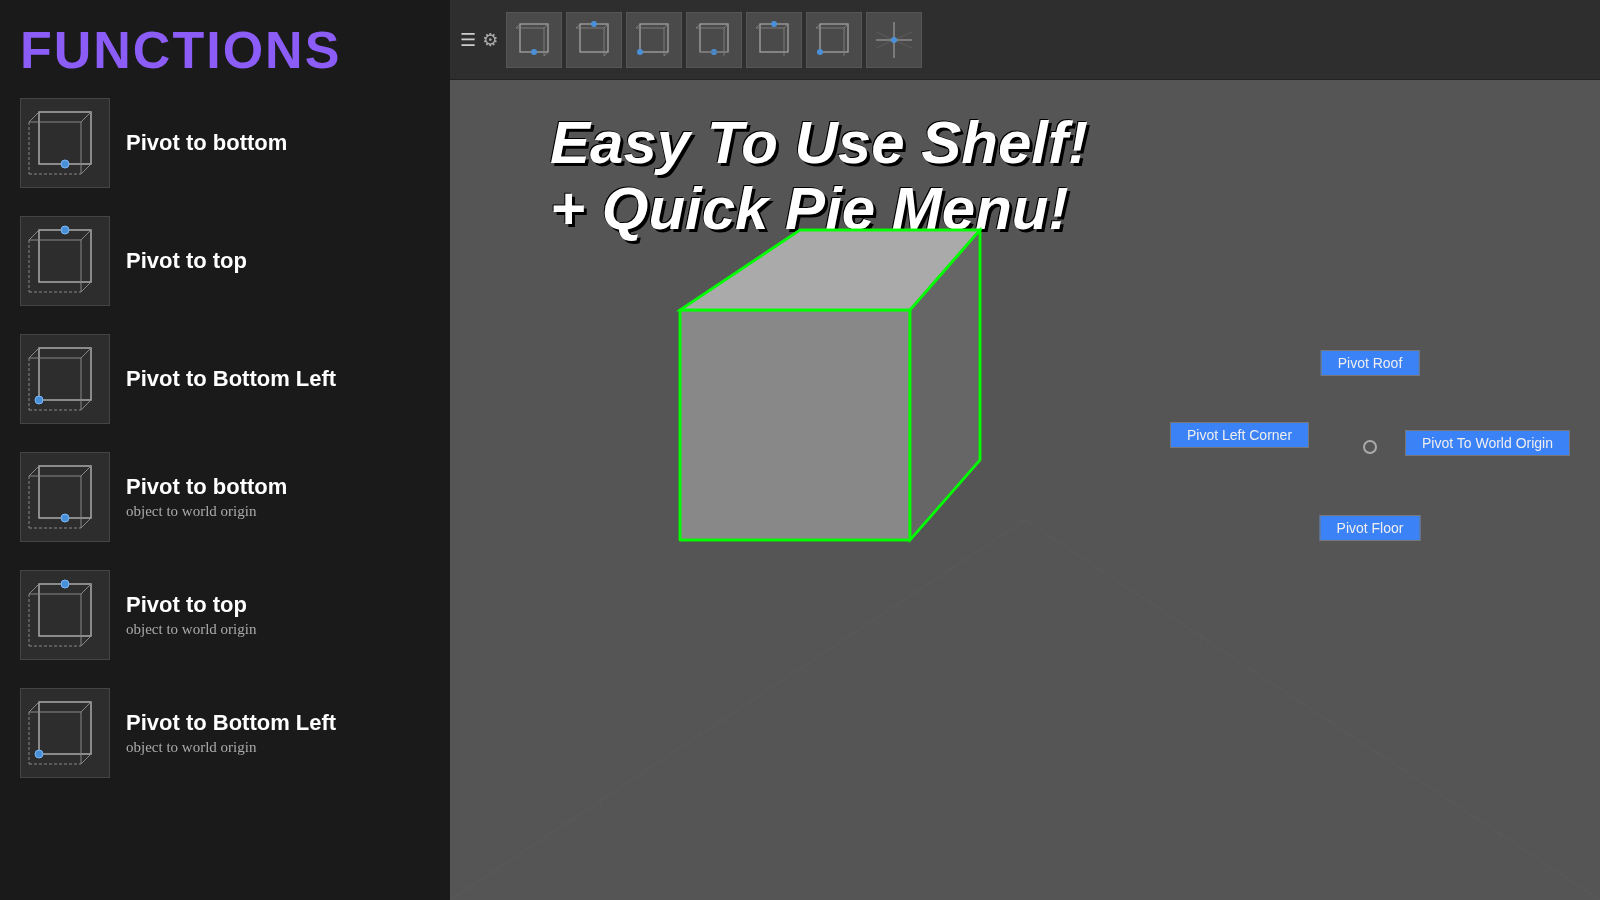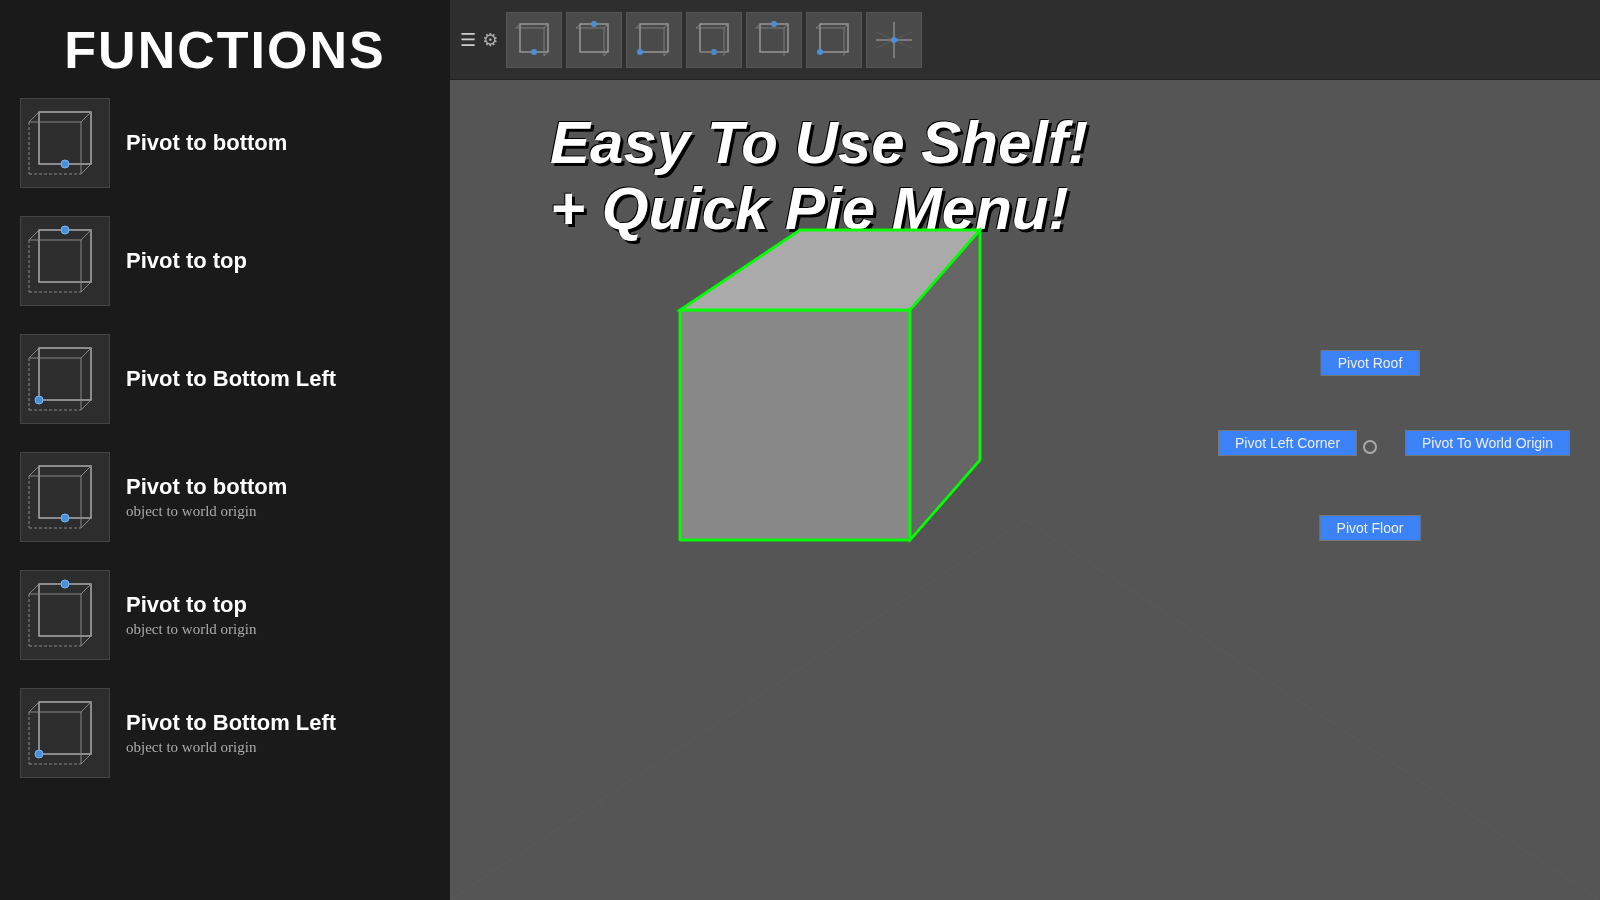--- a/index.html
+++ b/index.html
@@ -16,24 +16,23 @@
     .left-panel {
       width: 450px;
       min-width: 450px;
       background: #1a1a1a;
       display: flex;
       flex-direction: column;
       padding: 20px 20px 10px 20px;
     }
 
     .functions-title {
-      color: #ffffff;
+      color: #8b5cf6;
       font-size: 52px;
       font-weight: 900;
-      text-align: center;
       margin-bottom: 14px;
       letter-spacing: 2px;
     }
 
     .function-list {
       display: flex;
       flex-direction: column;
       gap: 20px;
     }
 
@@ -191,23 +190,22 @@
 
     .pivot-roof-btn {
       position: absolute;
       top: 0;
       left: 50%;
       transform: translateX(-50%);
     }
 
     .pivot-left-btn {
       position: absolute;
-      top: 80px;
+      top: 72px;
       left: 0;
-      margin-left: 48px;
     }
 
     .pivot-world-btn {
       position: absolute;
       top: 80px;
       right: 0;
     }
 
     .pivot-circle {
       position: absolute;

